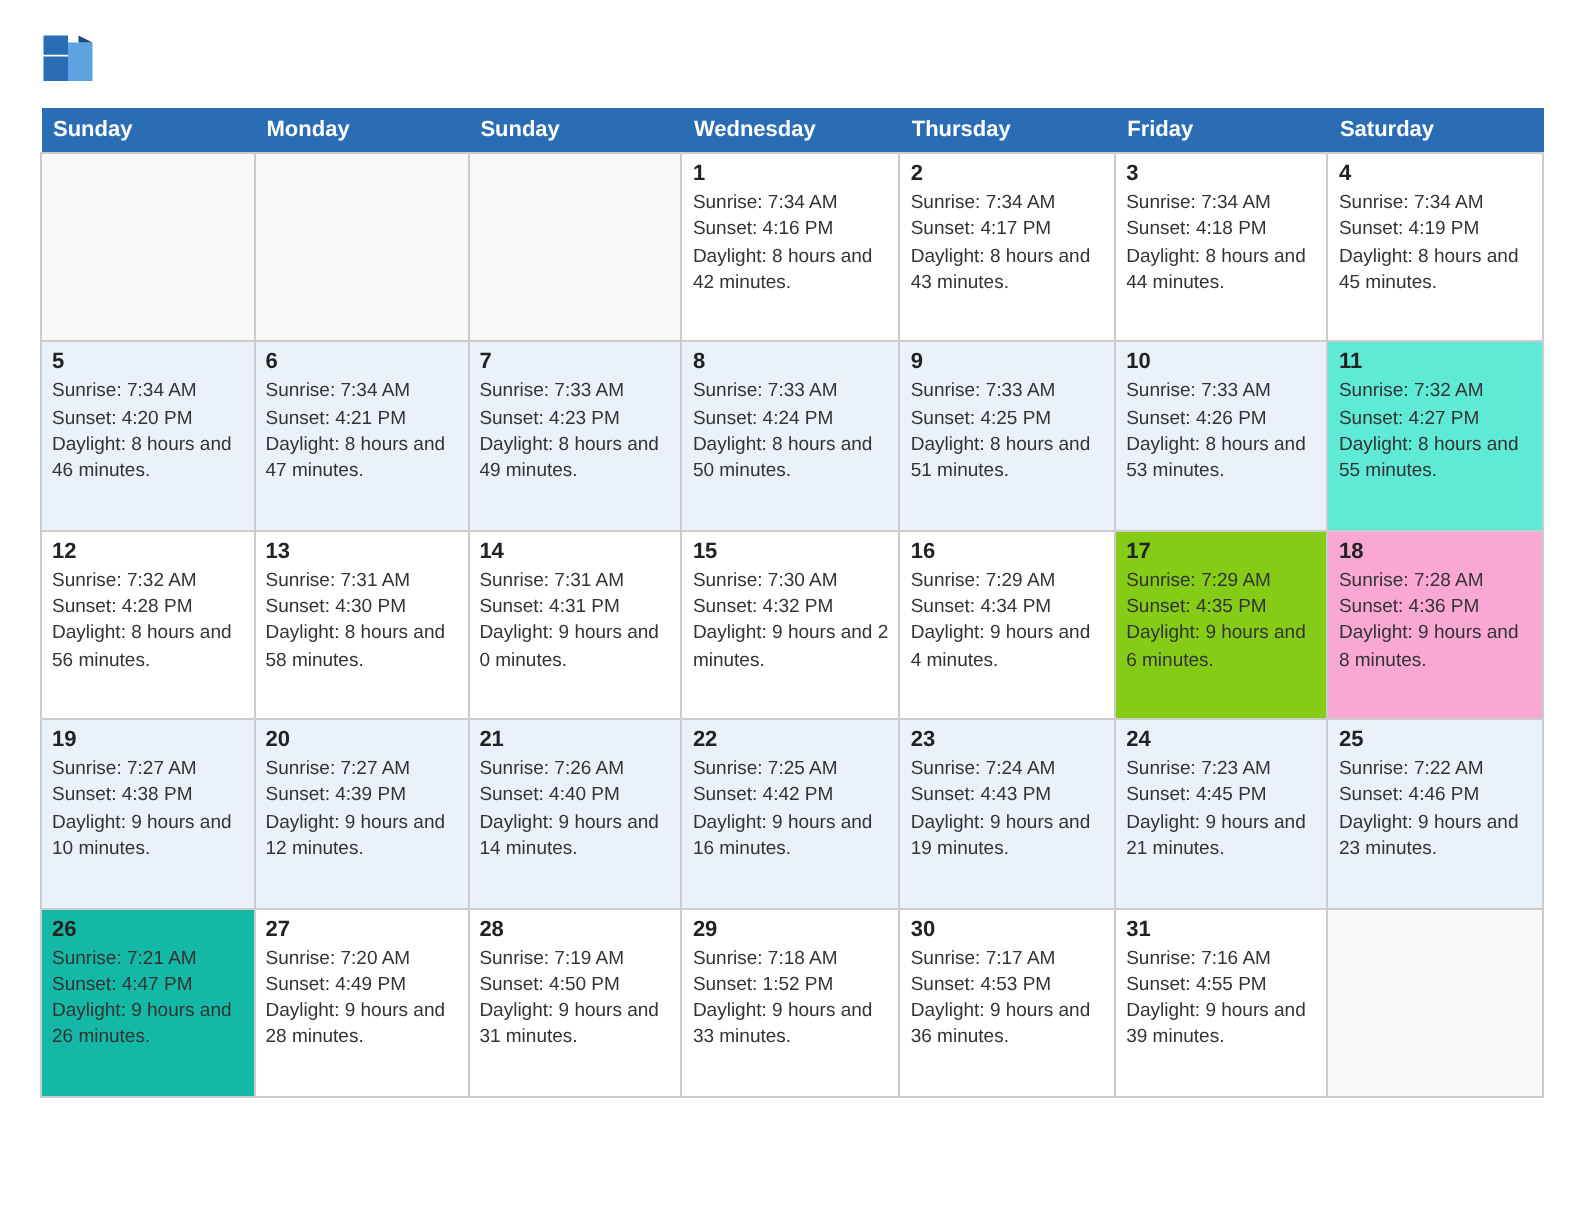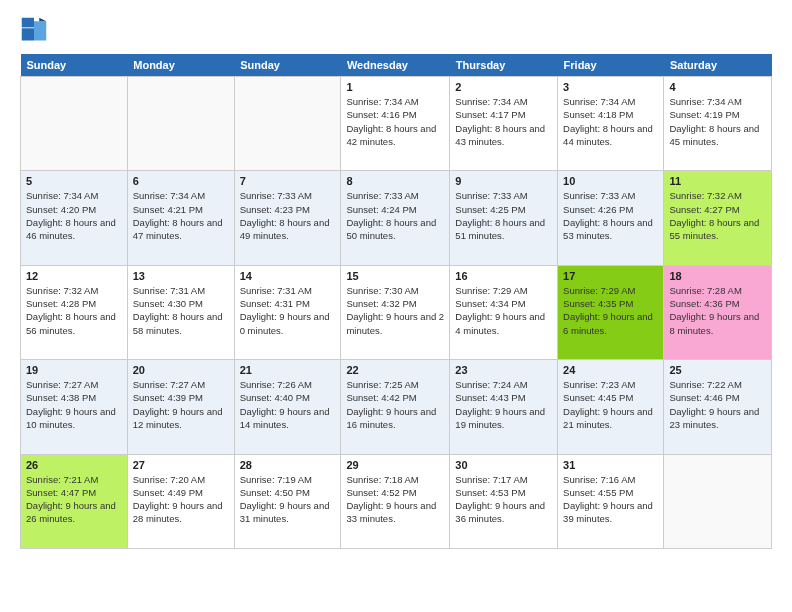--- a/index.html
+++ b/index.html
@@ -194,21 +194,21 @@
             <div class="day-info" style="white-space: pre-line;">Sunrise: 7:33 AM
 Sunset: 4:25 PM
 Daylight: 8 hours and 51 minutes.</div>
           </td>
           <td style="background-color: rgb(234, 241, 249);">
             <span class="day-number">10</span>
             <div class="day-info" style="white-space: pre-line;">Sunrise: 7:33 AM
 Sunset: 4:26 PM
 Daylight: 8 hours and 53 minutes.</div>
           </td>
-          <td style="background-color: #bef264;">
+          <td style="background-color: #5eead4;">
             <span class="day-number">11</span>
             <div class="day-info" style="white-space: pre-line;">Sunrise: 7:32 AM
 Sunset: 4:27 PM
 Daylight: 8 hours and 55 minutes.</div>
           </td>
         </tr>
         <tr>
           <td style="background-color: rgb(255, 255, 255);">
             <span class="day-number">12</span>
             <div class="day-info" style="white-space: pre-line;">Sunrise: 7:32 AM
@@ -290,42 +290,42 @@
 Daylight: 9 hours and 21 minutes.</div>
           </td>
           <td style="background-color: rgb(234, 241, 249);">
             <span class="day-number">25</span>
             <div class="day-info" style="white-space: pre-line;">Sunrise: 7:22 AM
 Sunset: 4:46 PM
 Daylight: 9 hours and 23 minutes.</div>
           </td>
         </tr>
         <tr>
-          <td style="background-color: #bef264;">
+          <td style="background-color: #14b8a6;">
             <span class="day-number">26</span>
             <div class="day-info" style="white-space: pre-line;">Sunrise: 7:21 AM
 Sunset: 4:47 PM
 Daylight: 9 hours and 26 minutes.</div>
           </td>
           <td style="background-color: rgb(255, 255, 255);">
             <span class="day-number">27</span>
             <div class="day-info" style="white-space: pre-line;">Sunrise: 7:20 AM
 Sunset: 4:49 PM
 Daylight: 9 hours and 28 minutes.</div>
           </td>
           <td style="background-color: rgb(255, 255, 255);">
             <span class="day-number">28</span>
             <div class="day-info" style="white-space: pre-line;">Sunrise: 7:19 AM
 Sunset: 4:50 PM
 Daylight: 9 hours and 31 minutes.</div>
           </td>
           <td style="background-color: rgb(255, 255, 255);">
             <span class="day-number">29</span>
             <div class="day-info" style="white-space: pre-line;">Sunrise: 7:18 AM
-Sunset: 4:52 PM
+Sunset: 1:52 PM
 Daylight: 9 hours and 33 minutes.</div>
           </td>
           <td style="background-color: rgb(255, 255, 255);">
             <span class="day-number">30</span>
             <div class="day-info" style="white-space: pre-line;">Sunrise: 7:17 AM
 Sunset: 4:53 PM
 Daylight: 9 hours and 36 minutes.</div>
           </td>
           <td style="background-color: rgb(255, 255, 255);">
             <span class="day-number">31</span>

